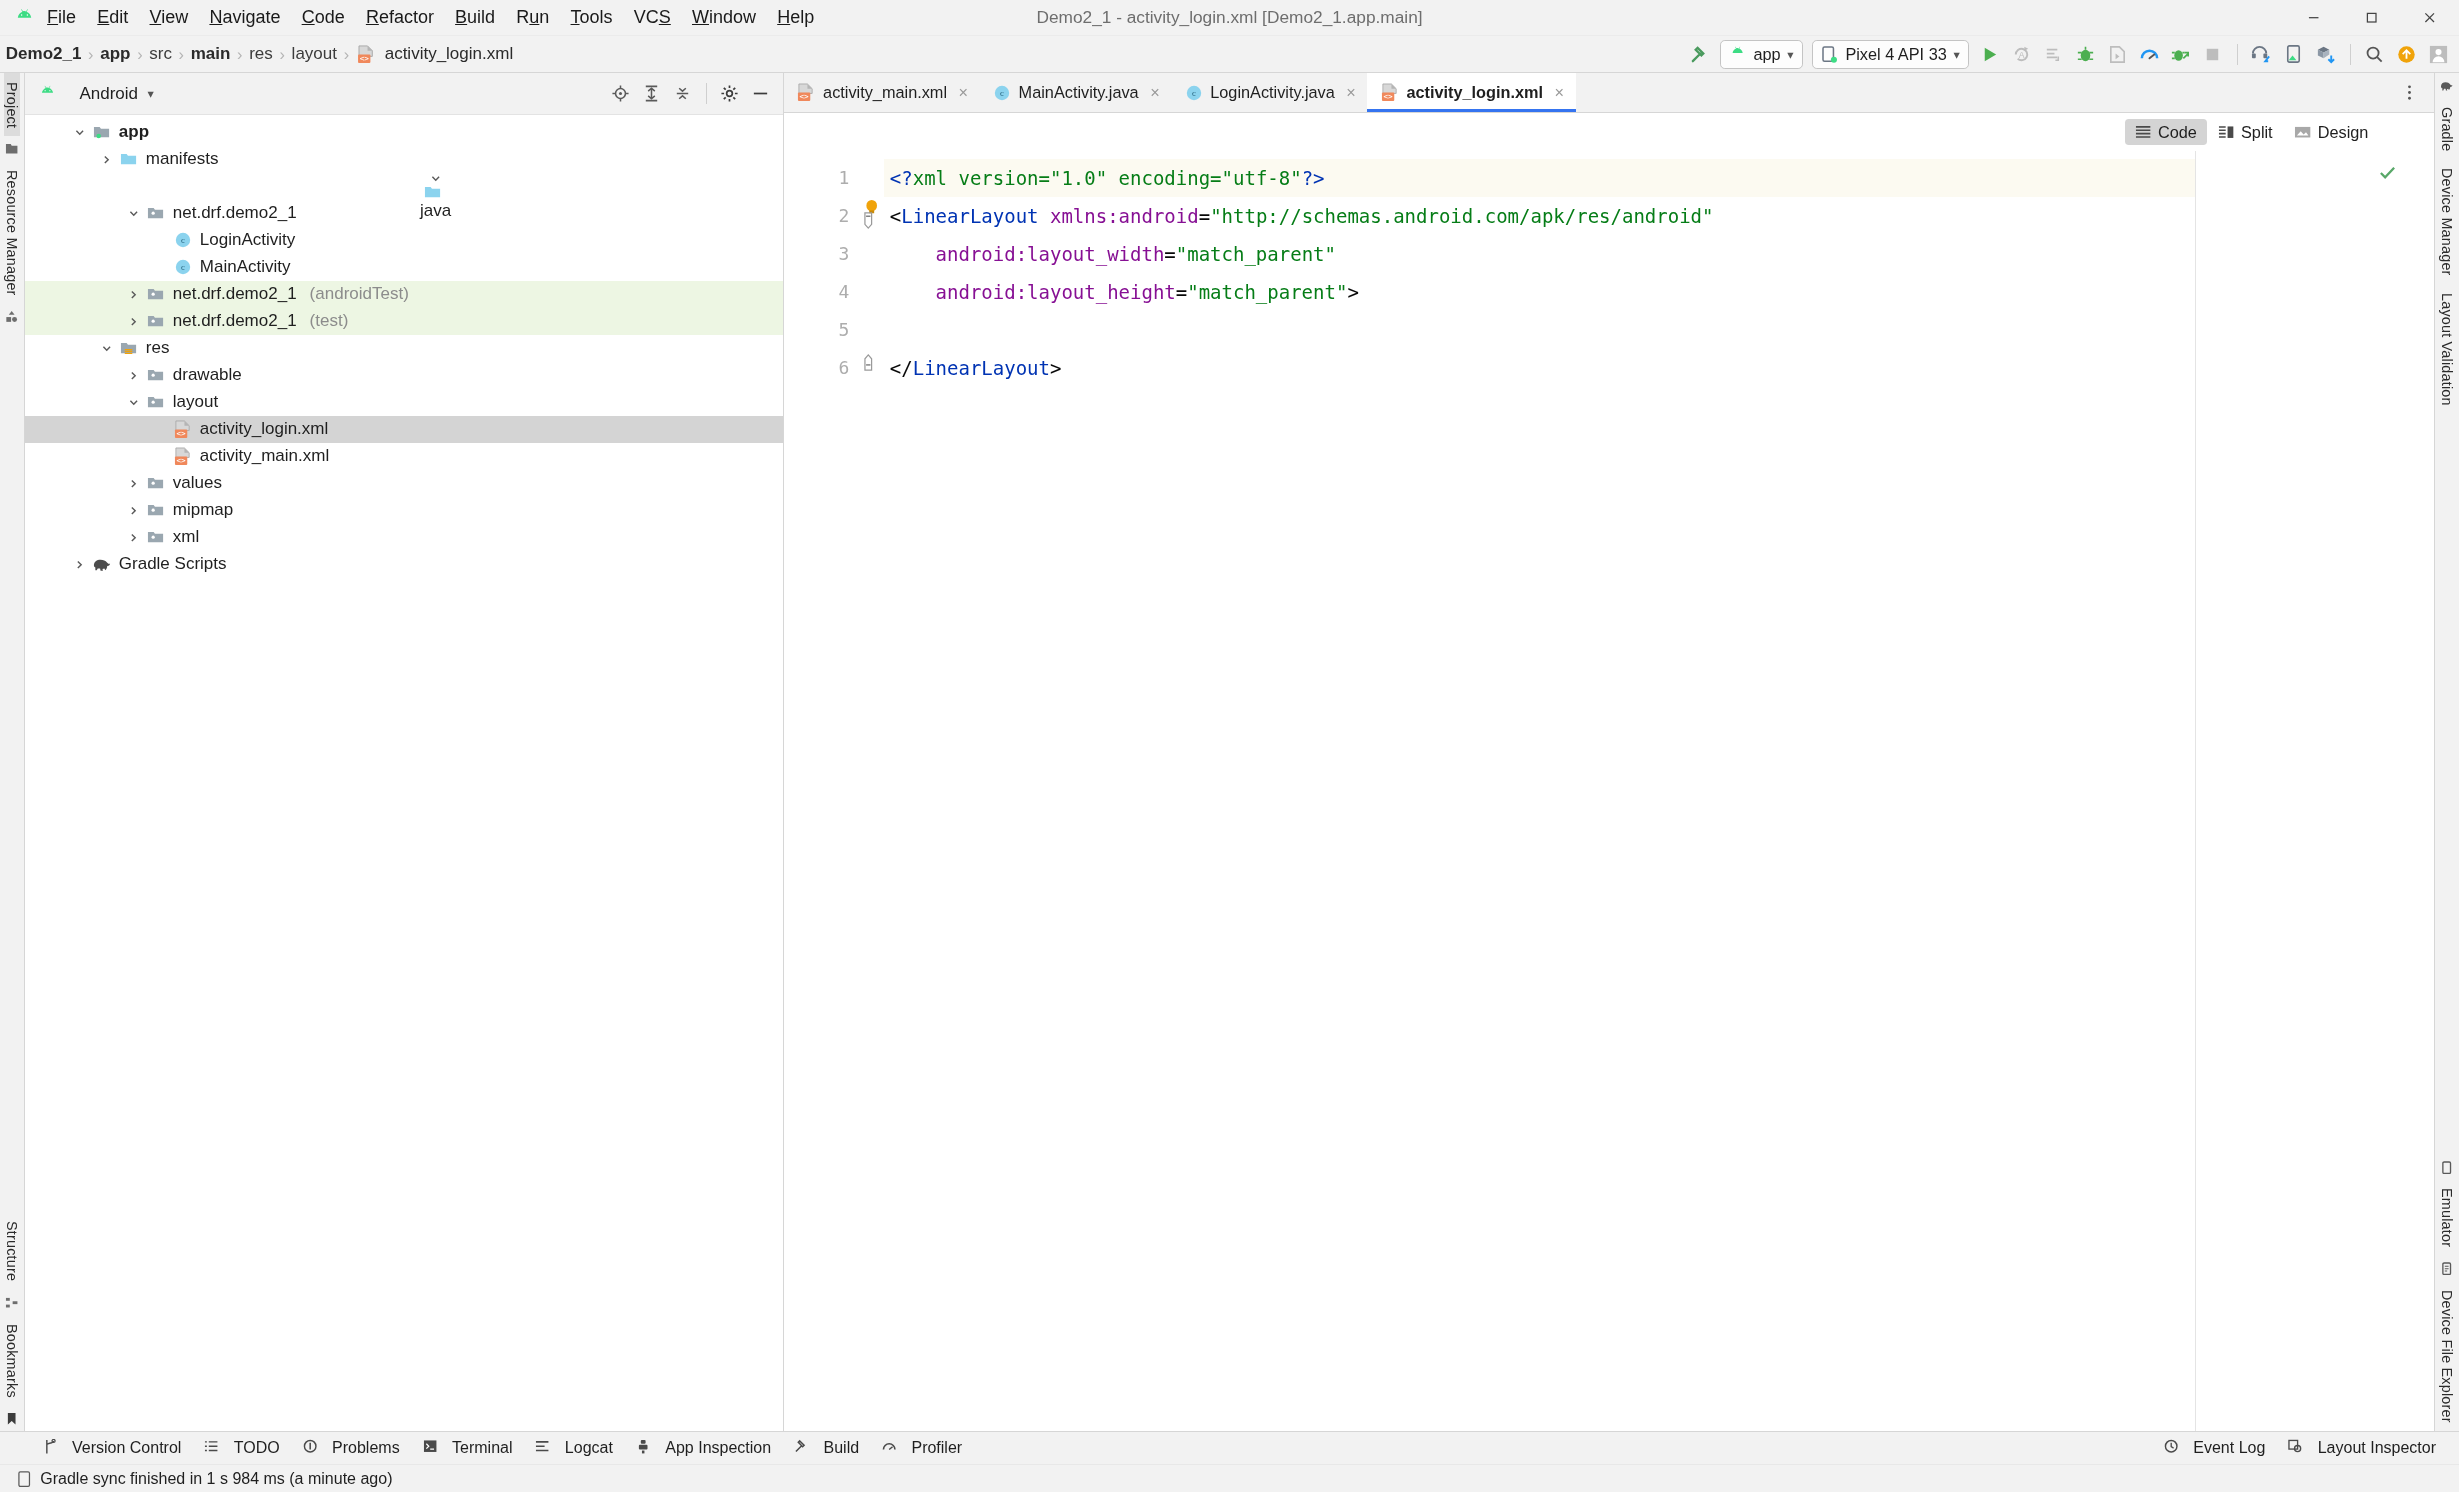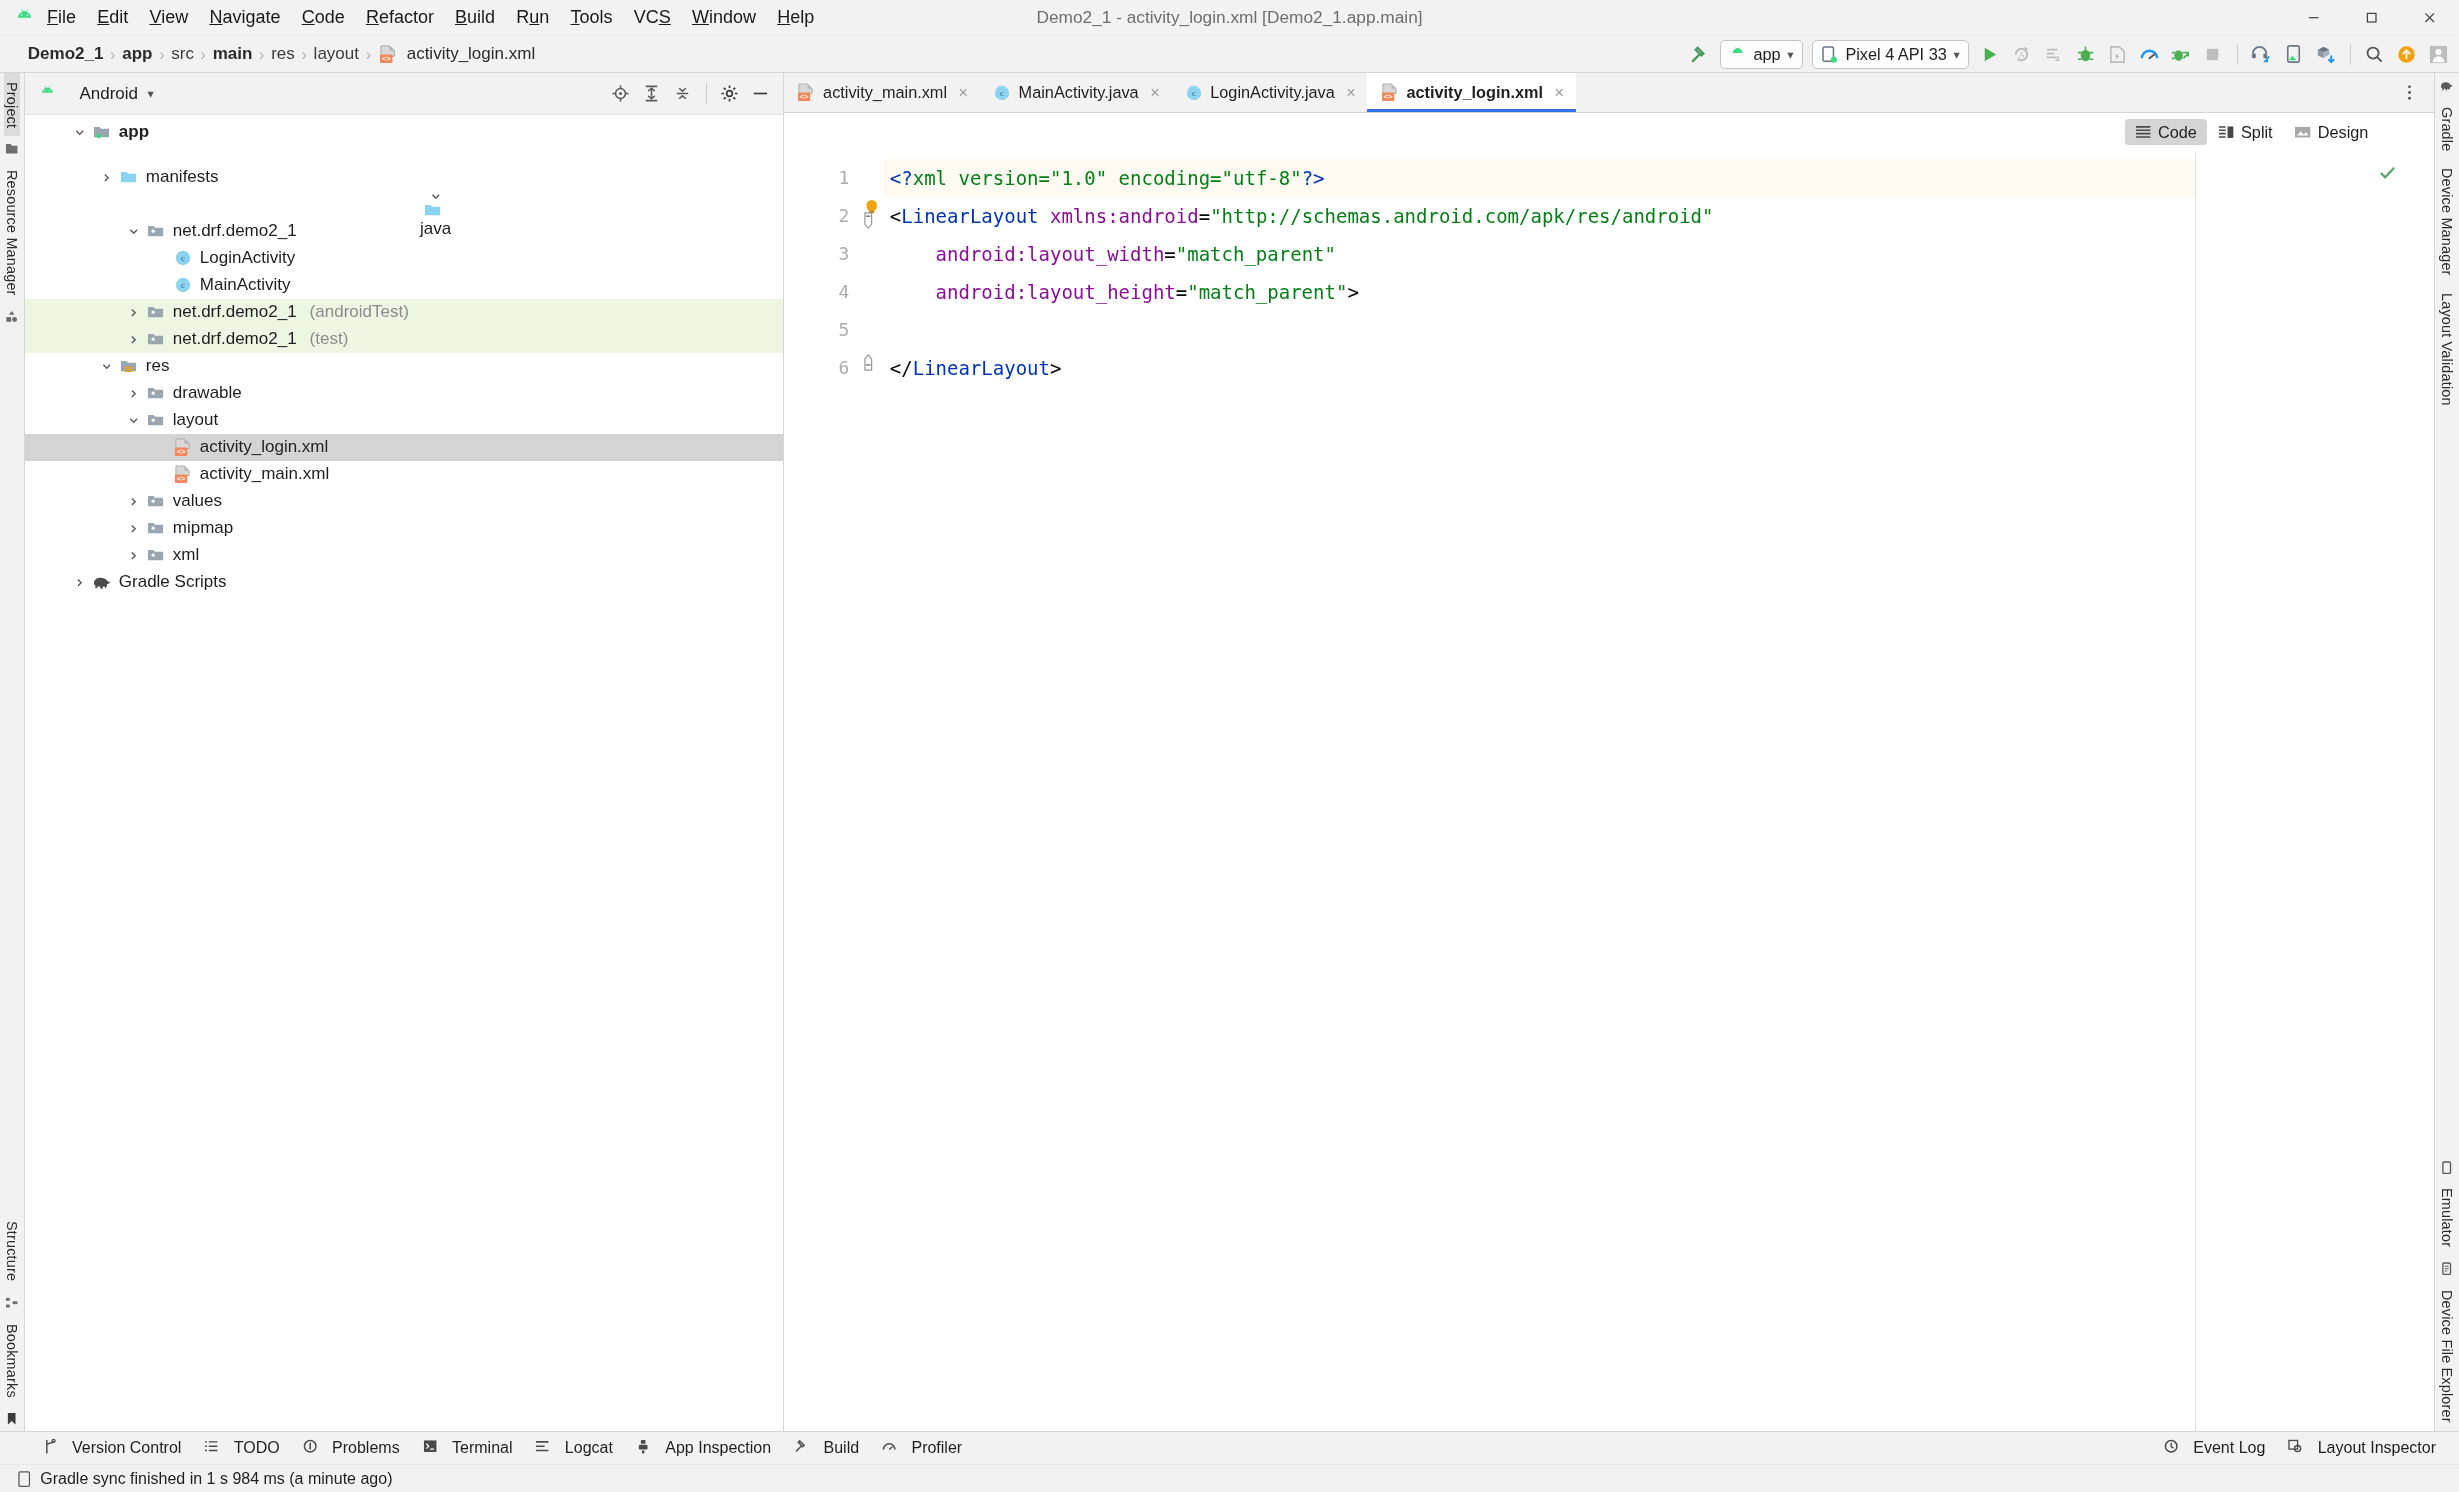--- a/index.html
+++ b/index.html
@@ -32,21 +32,21 @@
     font-size:17.3px; color:#6e6e6e; pointer-events:none;
   }
   .win-buttons { position:absolute; right:0; top:0; height:36px; display:flex; }
   .win-btn { width:58px; height:36px; display:flex; align-items:center; justify-content:center; }
 
   
   .navbar {
     height:37px; min-height:37px;
     background:#f2f2f2; display:flex; align-items:center;
     border-bottom:1px solid #d6d6d6;
-    padding-left:23px; padding-right:5.8px;
+    padding-left:1px; padding-right:5.8px;
   }
   .crumbs { display:flex; align-items:center; }
   .crumb { font-size:17px; color:#2b2b2b; padding:1px 4.8px; white-space:nowrap; }
   .crumb.bold { font-weight:bold; }
   .crumb.muted { color:#3c3c3c; }
   .crumb-sep { color:#b5b5b5; font-size:16.3px; padding:0 1.9px; }
   .crumb-file { display:flex; align-items:center; gap:5.8px; padding-left:5.8px; }
 
   .tb-spacer { flex:1 1 auto; }
   .tb-group { display:flex; align-items:center; gap:2.9px; }
@@ -474,21 +474,21 @@
           </span>
         <span class="nicon">
             <svg width="18" height="16.3" viewBox="0 0 19 17">
               <path d="M1 3h6l1.4 2H17v9H1z" fill="#9aa7b0"></path>
               <circle cx="6" cy="12.5" r="2.4" fill="#3ddc84"></circle>
             </svg>
           </span>
         <span class="nlabel bold">app</span>
       </div>
 
-      <div class="node" style="padding-left:71px;margin-top:18px;">
+      <div class="node" style="padding-left:71px;">
         <span class="arrow">
             <svg width="11.5" height="11.5" viewBox="0 0 12 12">
               <path d="M4 2.5L7.5 6L4 9.5" stroke="#5a5a5a" stroke-width="1.5" fill="none"></path>
             </svg>
           </span>
         <span class="nicon">
             <svg width="18" height="16.3" viewBox="0 0 19 17">
               <path d="M1 3h6l1.4 2H17v9H1z" fill="#8bd3ee"></path>
             </svg>
           </span>

